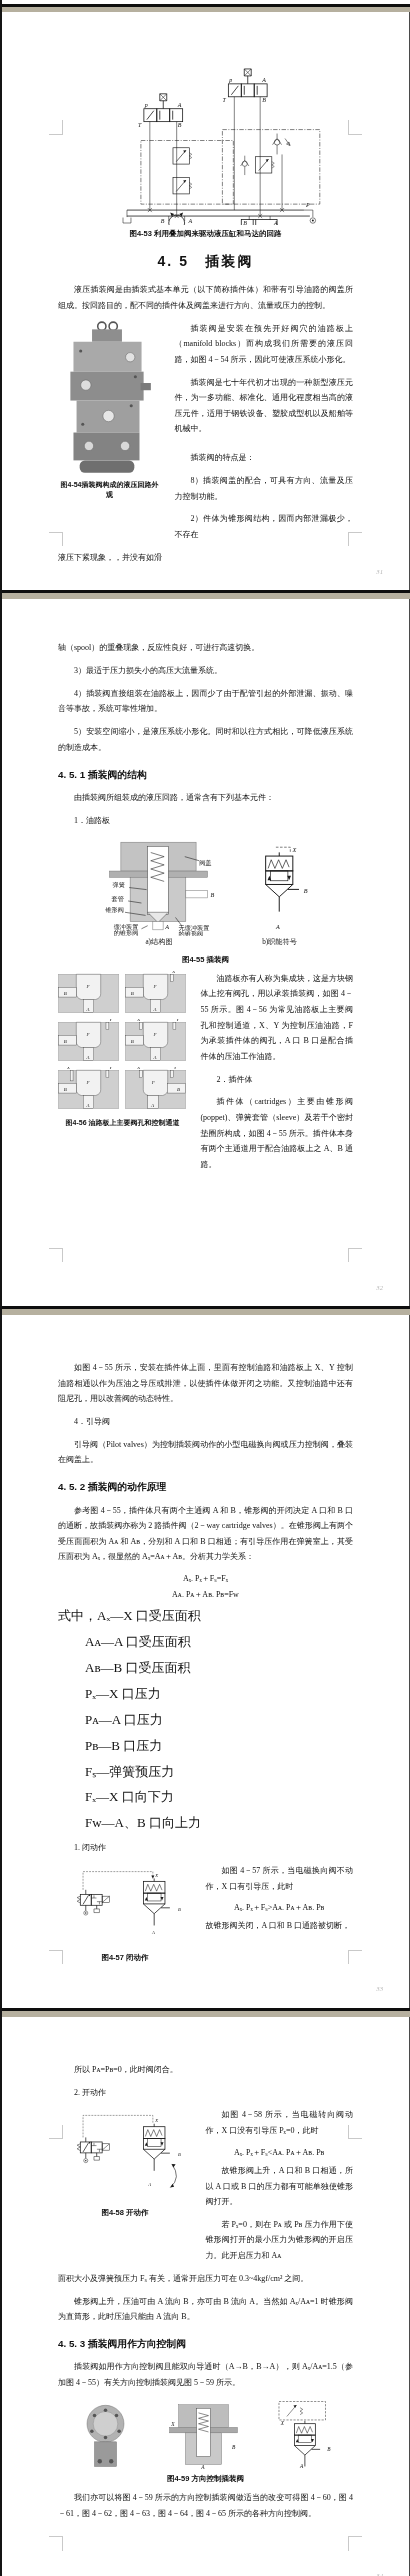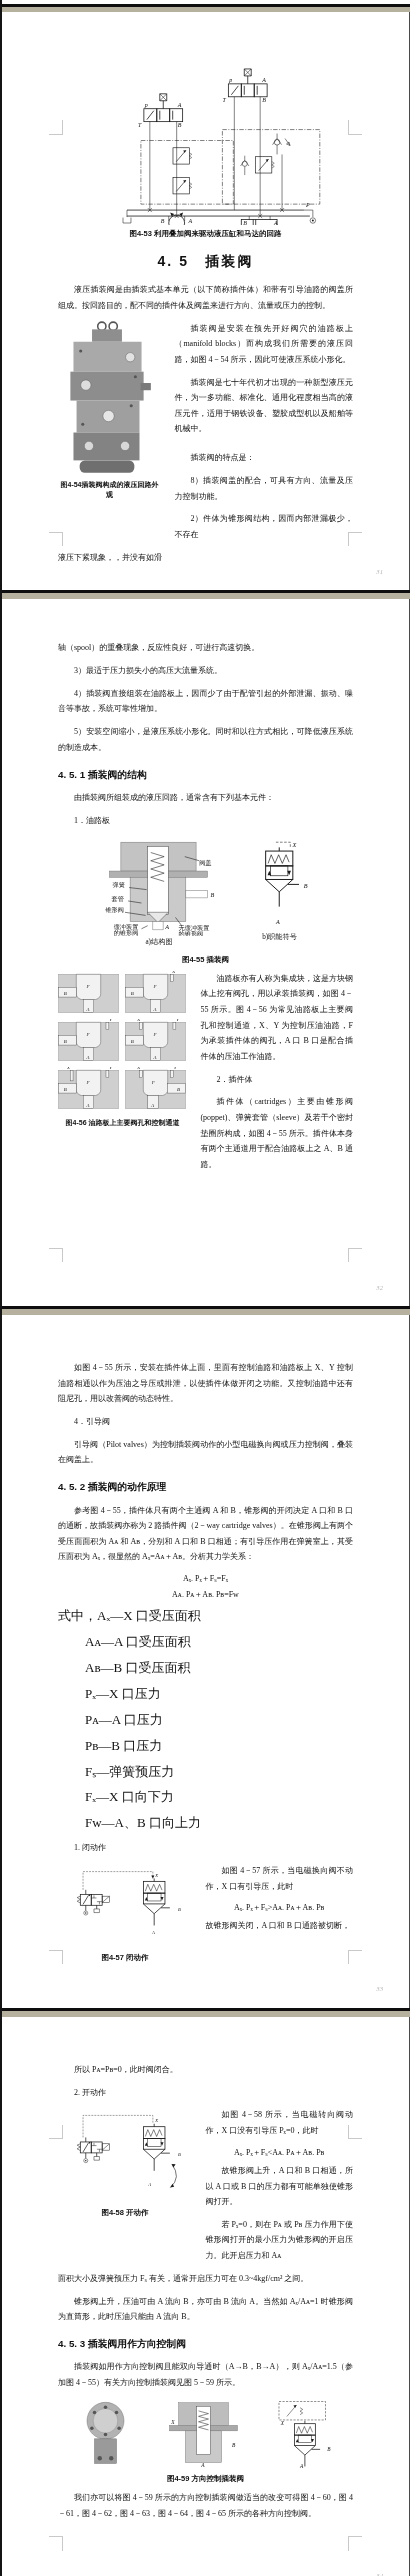--- a/index.html
+++ b/index.html
@@ -17,21 +17,21 @@
   p.ind{text-indent:2em;}
   .h1{font-family:"Liberation Sans",sans-serif;font-weight:bold;font-size:14px;text-align:center;letter-spacing:2.1px;margin:13.4px 0 11.3px 0;}
   .h2{font-family:"Liberation Sans",sans-serif;font-weight:bold;font-size:9.8px;margin:13.4px 0 8.2px 0;}
   .cap{font-family:"Liberation Sans",sans-serif;font-weight:bold;font-size:7.5px;text-align:center;margin:3.1px 0 6.2px 0;}
   .subcap{font-size:7.2px;text-align:center;margin:1px 0 3.1px 0;}
   .cols{display:flex;gap:13.4px;}
   .cols .lft{flex:0 0 103px;}
   .cols .rgt{flex:1;}
   .eq{font-size:8px;text-align:center;margin:5.2px 0;}
   .deflist p{margin:0 0 3.1px 0;font-size:13px;line-height:1.75;}
-  .figrow{display:flex;justify-content:center;align-items:center;gap:26px;margin:4.1px 0;}
+  .figrow{display:flex;justify-content:center;align-items:flex-end;gap:26px;margin:4.1px 0;}
   svg{display:block;}
   svg .ln{fill:none;stroke:#1a1a1a;stroke-width:1.6;}
   svg .ln1{fill:none;stroke:#1a1a1a;stroke-width:1.1;}
   svg .dsh{stroke-dasharray:5 3;}
   svg .ddt{stroke-dasharray:9 3 2 3;}
   svg text.sl{font:italic 12px "Liberation Serif",serif;fill:#111;}
   svg text.cl{font:12px "Liberation Sans",sans-serif;fill:#111;}
 </style>
 </head>
 <body>

